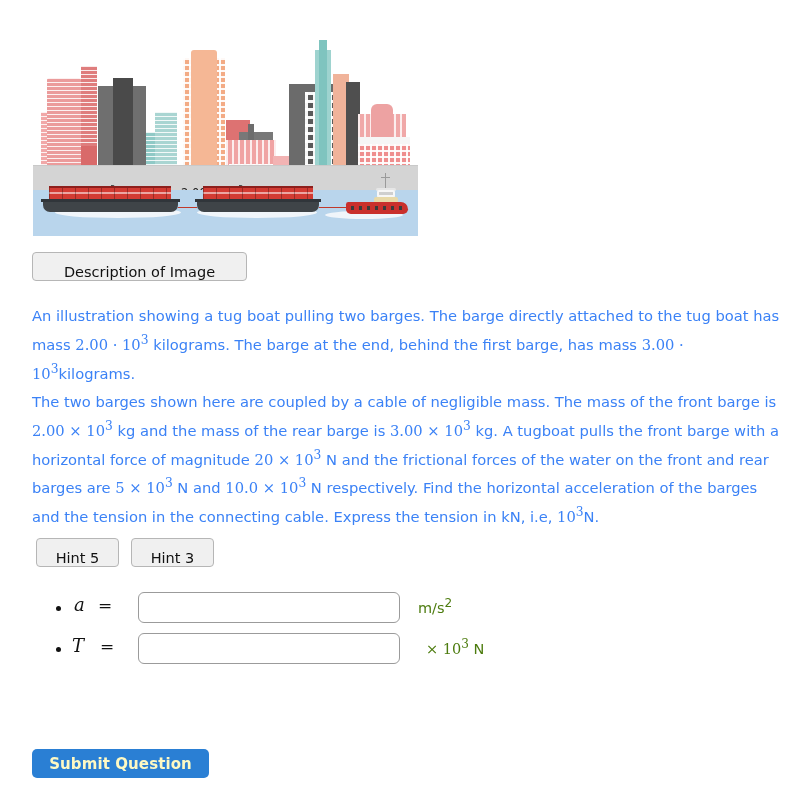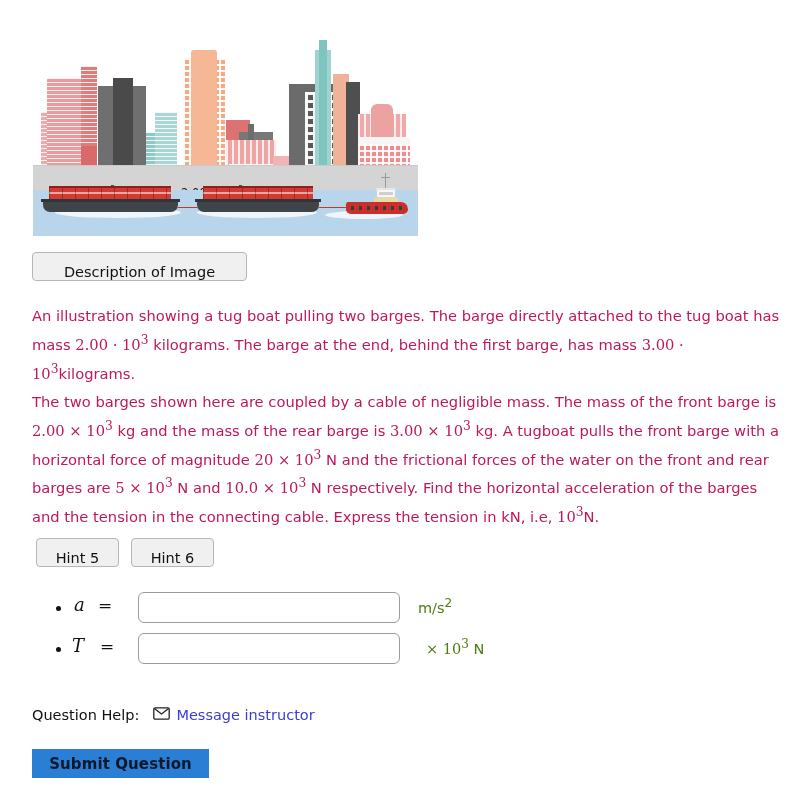--- a/index.html
+++ b/index.html
@@ -209,21 +209,21 @@
     cursor: pointer;
     line-height: 1;
     text-align: center;
     box-sizing: border-box;
   }
   .para {
     position: absolute;
     font-family: "DejaVu Sans", "Liberation Sans", sans-serif;
     font-size: 14.7px;
     line-height: 25px;
-    color: #be185d;
+    color: #3b82f6;
     text-align: left;
   }
   .m { font-family: "DejaVu Serif", "Liberation Serif", serif; }
   .times { font-family: "DejaVu Sans", sans-serif; }
 
   .answers {
     position: absolute;
     left: 56px;
     top: 592px;
     width: 520px;
@@ -296,22 +296,22 @@
   .env-icon { display: inline-block; line-height: 1; margin-left: 8px; }
 
   .submit-btn {
     position: absolute;
     left: 32px;
     top: 749px;
     width: 177px;
     height: 29px;
     background: #2a7fd4;
     border: none;
-    border-radius: 0;
-    color: #0f172a;
+    border-radius: 5px;
+    color: #fef9c3;
     font-family: "DejaVu Sans", "Liberation Sans", sans-serif;
     font-size: 15px;
     font-weight: bold;
     cursor: pointer;
     box-sizing: border-box;
     text-align: center;
     letter-spacing: .1px;
   }
 </style>
 </head>
@@ -425,21 +425,21 @@
     </div>
   </div>
 
   <button class="btn-plain" style="left:32px; top:252px; width:215px; height:29px;">Description of Image</button>
 
   <p class="para" style="left:32px; top:288px; width:748px;"><span>An illustration showing a tug boat pulling two barges. The barge directly attached to the tug boat has mass </span><span class="m">2.00 · 10</span><sup class="m">3</sup><span> kilograms. The barge at the end, behind the first barge, has mass </span><span class="m">3.00 · 10</span><sup class="m">3</sup><span>kilograms.</span></p>
 
   <p class="para" style="left:32px; top:374px; width:752px;"><span>The two barges shown here are coupled by a cable of negligible mass. The mass of the front barge is </span><span class="m">2.00 × 10</span><sup class="m">3</sup><span> kg and the mass of the rear barge is </span><span class="m">3.00 × 10</span><sup class="m">3</sup><span> kg. A tugboat pulls the front barge with a horizontal force of magnitude </span><span class="m">20 × 10</span><sup class="m">3</sup><span> N and the frictional forces of the water on the front and rear barges are </span><span class="m">5 × 10</span><sup class="m">3</sup><span> N and </span><span class="m">10.0 × 10</span><sup class="m">3</sup><span> N respectively. Find the horizontal acceleration of the barges and the tension in the connecting cable. Express the tension in kN, i.e, </span><span class="m">10</span><sup class="m">3</sup><span>N.</span></p>
 
   <button class="btn-plain" style="left:36px; top:538px; width:83px; height:29px;">Hint 5</button>
-  <button class="btn-plain" style="left:131px; top:538px; width:83px; height:29px;">Hint 6</button>
+  <button class="btn-plain" style="left:131px; top:538px; width:83px; height:29px;">Hint 3</button>
 
   <div class="answers">
 
     <div class="ans-row">
       <span class="bullet"></span>
       <span class="ans-sym">a</span>
       <span class="ans-eq" style="left:42px;">=</span>
       <input class="ans-input" type="text" value="" style="">
       <span class="ans-unit" style="left:362px;"><span>m/s</span><sup>2</sup></span>
     </div>
@@ -447,26 +447,16 @@
     <div class="ans-row">
       <span class="bullet"></span>
       <span class="ans-sym" style="left:16px;">T</span>
       <span class="ans-eq" style="left:44px;">=</span>
       <input class="ans-input" type="text" value="" style="">
       <span class="ans-unit" style="left:370px;"><span class="times">× </span><span class="m"> 10</span><sup class="m">3</sup><span> N</span></span>
     </div>
 
   </div>
 
-  <div class="qhelp">
-    <span>Question Help:</span>
-    <span class="env-icon">
-      <svg width="17" height="13" viewBox="0 0 17 13" xmlns="http://www.w3.org/2000/svg">
-        <rect x="0.8" y="0.8" width="15.4" height="11.4" rx="1.3" fill="none" stroke="#222" stroke-width="1.3"></rect>
-        <path d="M1.4 1.6 L8.5 7.1 L15.6 1.6" fill="none" stroke="#222" stroke-width="1.3" stroke-linejoin="round"></path>
-      </svg>
-    </span>
-    <a class="qhelp-link">Message instructor</a>
-  </div>
 
   <button class="submit-btn">Submit Question</button>
 
 </div>
 
 </body></html>

